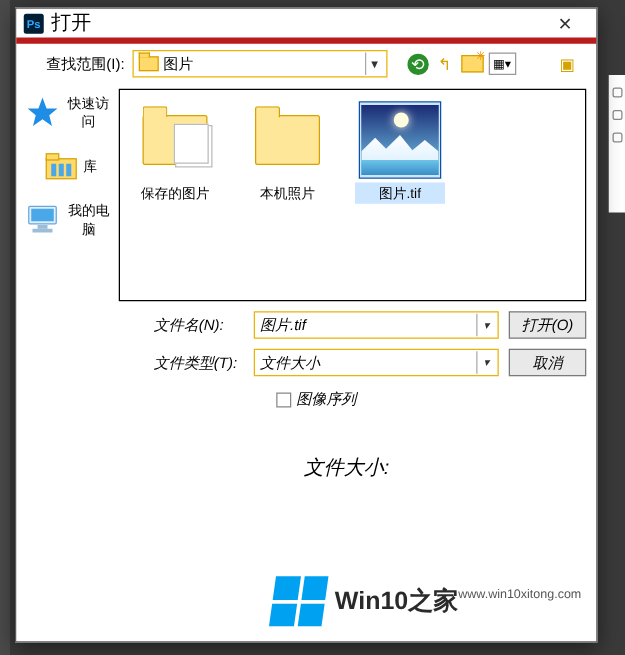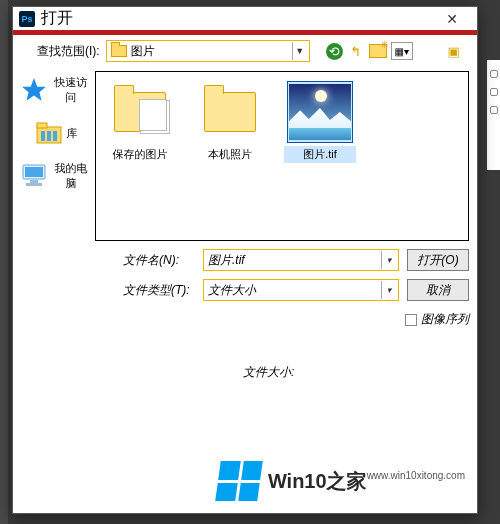--- a/index.html
+++ b/index.html
@@ -115,23 +115,23 @@
   .tif-thumb .moon{position:absolute;left:26px;top:6px;width:12px;height:12px;background:#fffde0;border-radius:50%;box-shadow:0 0 8px #fffde0;}
   .tif-thumb .mtn{position:absolute;left:0;bottom:10px;right:0;height:22px;background:linear-gradient(#fff,#dff1ff);clip-path:polygon(0 60%,18% 10%,32% 50%,50% 0,66% 55%,82% 18%,100% 60%,100% 100%,0 100%);} 
   .tif-thumb .water{position:absolute;left:0;bottom:0;right:0;height:12px;background:linear-gradient(#6cc4e8,#3a8ec8);}
   .cap{padding:1px 0;}
 
   .form-area{padding:8px 0 0 28px;font-style:italic;}
   .form-row{display:flex;align-items:center;gap:8px;margin-bottom:8px;}
   .form-row .lbl{width:72px;}
   .form-row .combo{flex:1;}
   .btn{width:62px;height:22px;border:1px solid #7a7a7a;background:#e9e9e9;font-size:12px;text-align:center;line-height:20px;}
-  .chk-row{display:flex;align-items:center;gap:4px;margin:10px 0 0 98px;justify-content:flex-end;}
+  .chk-row{display:flex;align-items:center;gap:4px;margin:10px 0 0 98px;}
   .chk{width:12px;height:12px;border:1px solid #888;}
-  .size-row{margin-top:36px;margin-left:120px;font-size:12px;}
+  .size-row{margin-top:36px;margin-left:120px;font-size:16px;}
 
   .watermark{
     position:absolute;right:12px;bottom:12px;
     display:flex;align-items:center;gap:8px;color:#2a2a2a;
   }
   .winlogo{width:42px;height:40px;display:grid;grid-template:1fr 1fr/1fr 1fr;gap:3px;transform:skewX(-8deg);}
   .winlogo i{background:#00a1f1;}
   .wm-text{display:flex;line-height:1.1;}
   .wm-text .big{font-weight:600;font-size:20px;}
   .wm-text .small{font-size:10px;color:#555;}

